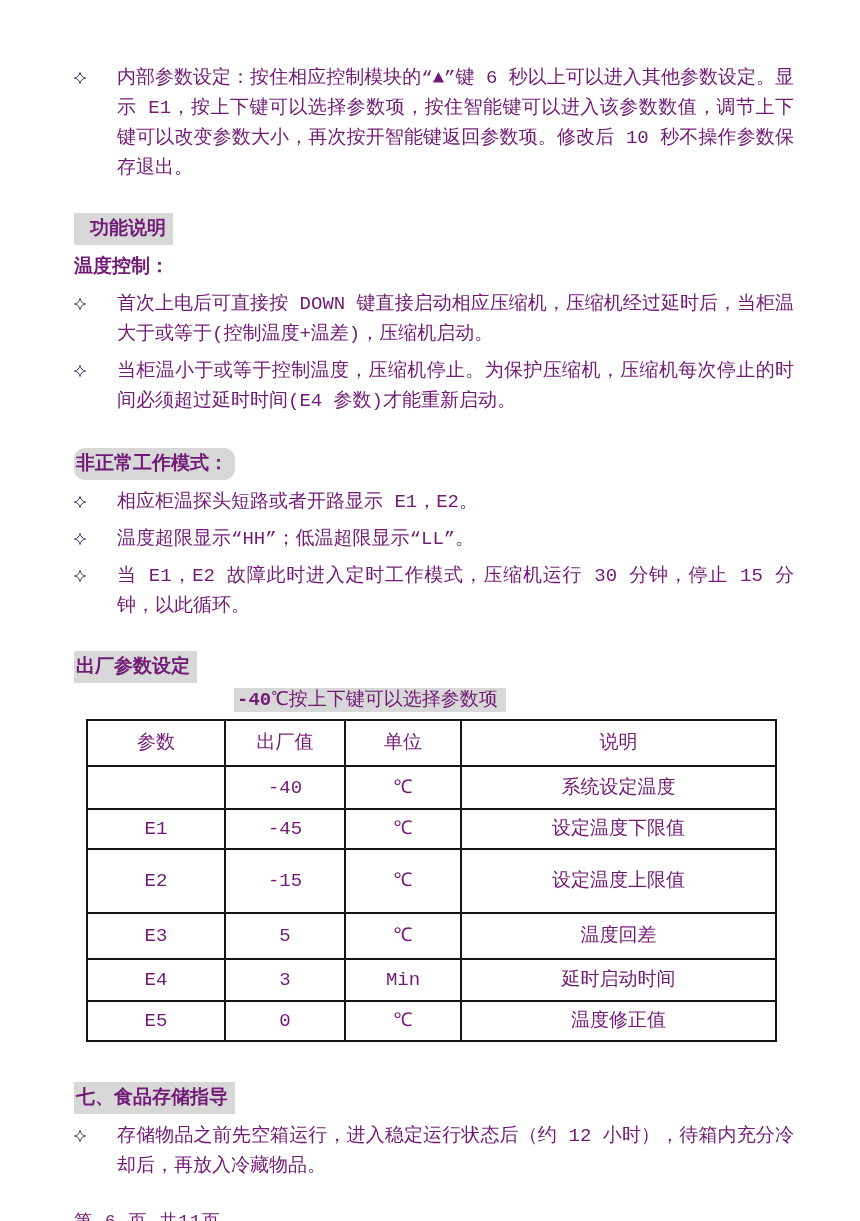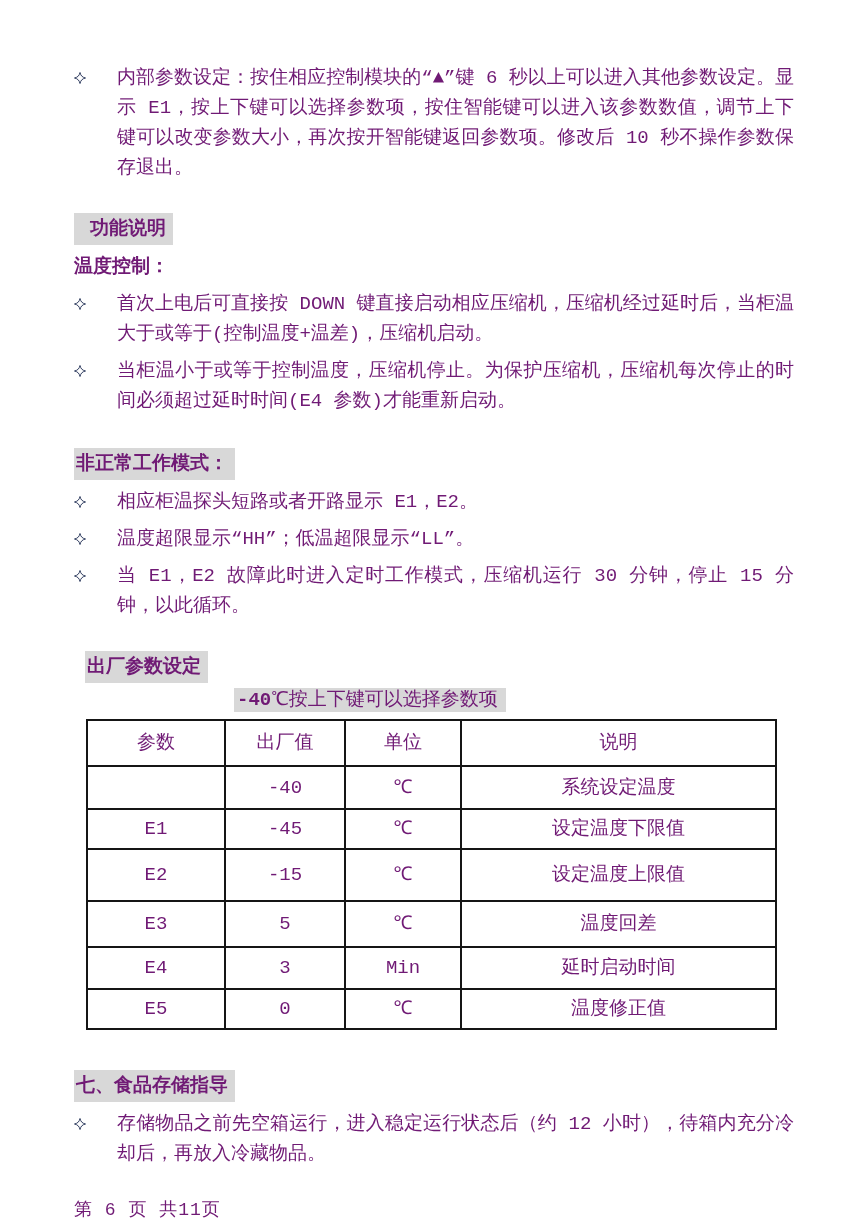--- a/index.html
+++ b/index.html
@@ -18,22 +18,22 @@
   p, h3 { margin: 0; padding: 0; font-size: 19px; line-height: 30px; }
 
   .bullet-row { display: flex; margin-top: 7px; }
   .bullet-cell { flex: none; width: 43px; padding-top: 9px; }
   .bullet-cell svg { display: block; }
   .bullet-text { flex: 1; text-align: justify; }
 
   .head { font-weight: bold; }
   .hl { background: #d8d8d8; width: fit-content; padding: 1px 7px 1px 2px; }
   .mt-func { margin-top: 30px; padding-left: 16px; }
-  .mt-abn  { margin-top: 32px; }
-  .mt-fac  { margin-top: 30px; margin-left: 11px; }
+  .mt-abn  { margin-top: 32px; border-radius: 11px; }
+  .mt-fac  { margin-top: 30px; }
   .mt-sto  { margin-top: 40px; }
   .subhead { font-weight: bold; margin-top: 7px; }
 
   .table-title { margin: 2px 0 0 160px; }
   .table-title .hl { padding: 1px 8px 1px 3px; }
   .table-title b { font-weight: bold; }
 
   table.params {
     border-collapse: collapse;
     table-layout: fixed;
@@ -45,21 +45,21 @@
     text-align: center;
     vertical-align: middle;
     font-weight: normal;
     font-size: 19px;
     padding: 0 4px;
     overflow: hidden;
   }
   table.params thead tr      { height: 46px; }
   tbody tr:nth-child(1) { height: 43px; }
   tbody tr:nth-child(2) { height: 40px; }
-  tbody tr:nth-child(3) { height: 52px; }
+  tbody tr:nth-child(3) { height: 64px; }
   tbody tr:nth-child(4) { height: 46px; margin-left: 40px; }
   tbody tr:nth-child(5) { height: 42px; }
   tbody tr:nth-child(6) { height: 40px; }
 
   .footer {
     margin-top: 26px;
     text-align: left;
     font-size: 18px;
     letter-spacing: 1px;
   }

